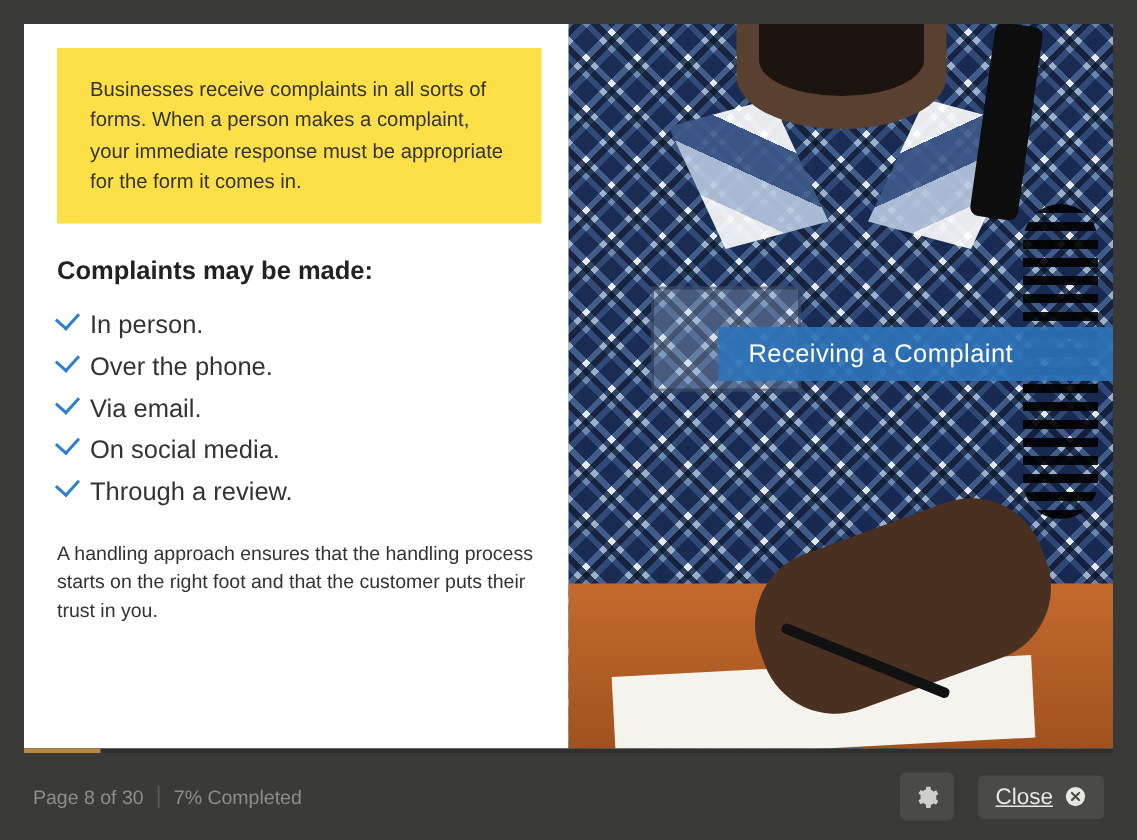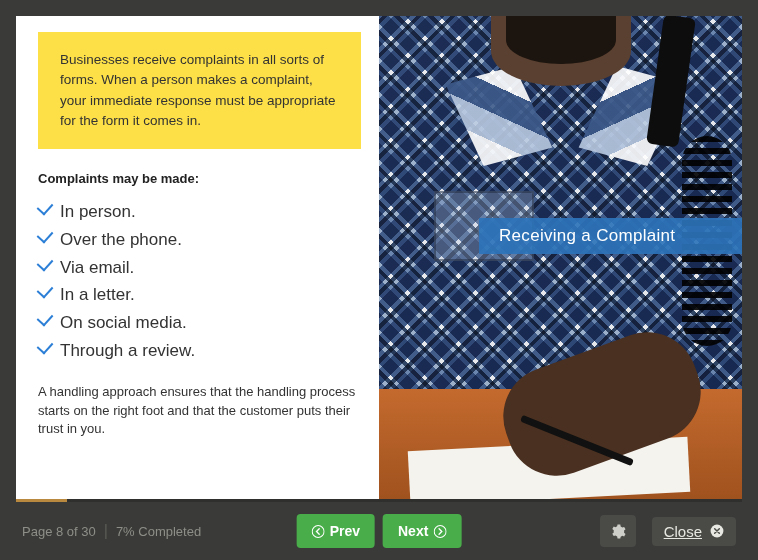--- a/index.html
+++ b/index.html
@@ -3,21 +3,21 @@
 <meta charset="utf-8">
 <style>
 *{margin:0;padding:0;box-sizing:border-box}
 body{font-family:"Segoe UI",Arial,sans-serif;background:#3a3a38;width:758px;height:560px;overflow:hidden}
 .stage{width:758px;height:560px;display:flex;flex-direction:column}
 .content{flex:1;display:flex;margin:16px 16px 0 16px;background:#fff}
 .left-panel{width:363px;padding:0;display:flex;flex-direction:column}
 .intro-box{background:#fde047;padding:18px 22px;margin:16px 18px 22px 22px}
 .intro-text{font-size:13.5px;line-height:1.5;color:#333}
 .body-area{padding:0 22px 0 22px}
-.subhead{font-size:13px;font-weight:700;color:#222;margin-bottom:12px}
+.subhead{font-size:17px;font-weight:700;color:#222;margin-bottom:12px}
 .checklist{list-style:none;margin-bottom:18px}
 .checklist li{font-size:17px;color:#333;padding:2px 0 2px 22px;position:relative;line-height:1.4}
 .checklist li::before{content:"";position:absolute;left:0;top:4px;width:12px;height:8px;border-left:2.5px solid #2c7fd6;border-bottom:2.5px solid #2c7fd6;transform:rotate(-48deg)}
 .followup{font-size:13px;color:#333;line-height:1.45}
 .right-panel{width:363px;position:relative;overflow:hidden;background:linear-gradient(135deg,#6b7a8f 0%,#4a5a72 100%)}
 .photo-sim{position:absolute;inset:0}
 .shirt{position:absolute;inset:0;background:
  repeating-linear-gradient(45deg,#3d5a8a 0 12px,#a8bdd8 12px 16px,#2a3f5f 16px 20px,#fff 20px 24px),
  repeating-linear-gradient(-45deg,#3d5a8a 0 12px,#a8bdd8 12px 16px,#2a3f5f 16px 20px,#fff 20px 24px);
  background-blend-mode:multiply;opacity:.85}
@@ -57,21 +57,20 @@
     <div class="left-panel">
       <div class="intro-box">
         <p class="intro-text">Businesses receive complaints in all sorts of forms. When a person makes a complaint, your immediate response must be appropriate for the form it comes in.</p>
       </div>
       <div class="body-area">
         <p class="subhead">Complaints may be made:</p>
         <ul class="checklist">
           <li>In person.</li>
           <li>Over the phone.</li>
           <li>Via email.</li>
-          <li>In a letter.</li>
           <li>On social media.</li>
           <li>Through a review.</li>
         </ul>
         <p class="followup">A handling approach ensures that the handling process starts on the right foot and that the customer puts their trust in you.</p>
       </div>
     </div>
     <div class="right-panel">
       <div class="photo-sim">
         <div class="shirt"></div>
         <div class="desk"></div>
@@ -94,36 +93,20 @@
 
   <div class="progress-bar">
     <div class="progress-fill"></div>
   </div>
 
   <div class="footer">
     <span class="page-info">Page 8 of 30</span>
     <span class="divider">|</span>
     <span class="page-info">7% Completed</span>
 
-    <div class="nav-group">
-      <button class="btn">
-        <svg viewBox="0 0 24 24" fill="#fff">
-            <circle cx="12" cy="12" r="11" fill="none" stroke="#fff" stroke-width="2"></circle>
-            <path d="M14 7l-5 5 5 5" fill="none" stroke="#fff" stroke-width="2.5" stroke-linecap="round"></path>
-          </svg>
-        <span>Prev</span>
-      </button>
-      <button class="btn">
-        <span>Next</span>
-        <svg viewBox="0 0 24 24" fill="#fff">
-            <circle cx="12" cy="12" r="11" fill="none" stroke="#fff" stroke-width="2"></circle>
-            <path d="M10 7l5 5-5 5" fill="none" stroke="#fff" stroke-width="2.5" stroke-linecap="round"></path>
-          </svg>
-      </button>
-    </div>
 
     <div class="right-tools">
       <button class="gear-btn">
         <svg viewBox="0 0 24 24">
             <path d="M12 8a4 4 0 100 8 4 4 0 000-8zm9.4 4a7.5 7.5 0 00-.14-1.4l2.1-1.64-2-3.46-2.49 1a7.6 7.6 0 00-2.42-1.4L16 2h-4l-.45 2.7a7.6 7.6 0 00-2.42 1.4l-2.49-1-2 3.46 2.1 1.64A7.5 7.5 0 006.6 12c0 .47.05.94.14 1.4l-2.1 1.64 2 3.46 2.49-1c.72.6 1.54 1.08 2.42 1.4L12 22h4l.45-2.7c.88-.32 1.7-.8 2.42-1.4l2.49 1 2-3.46-2.1-1.64c.09-.46.14-.93.14-1.4z"></path>
           </svg>
       </button>
       <button class="close-btn">
         <span>Close</span>
         <svg viewBox="0 0 24 24">

